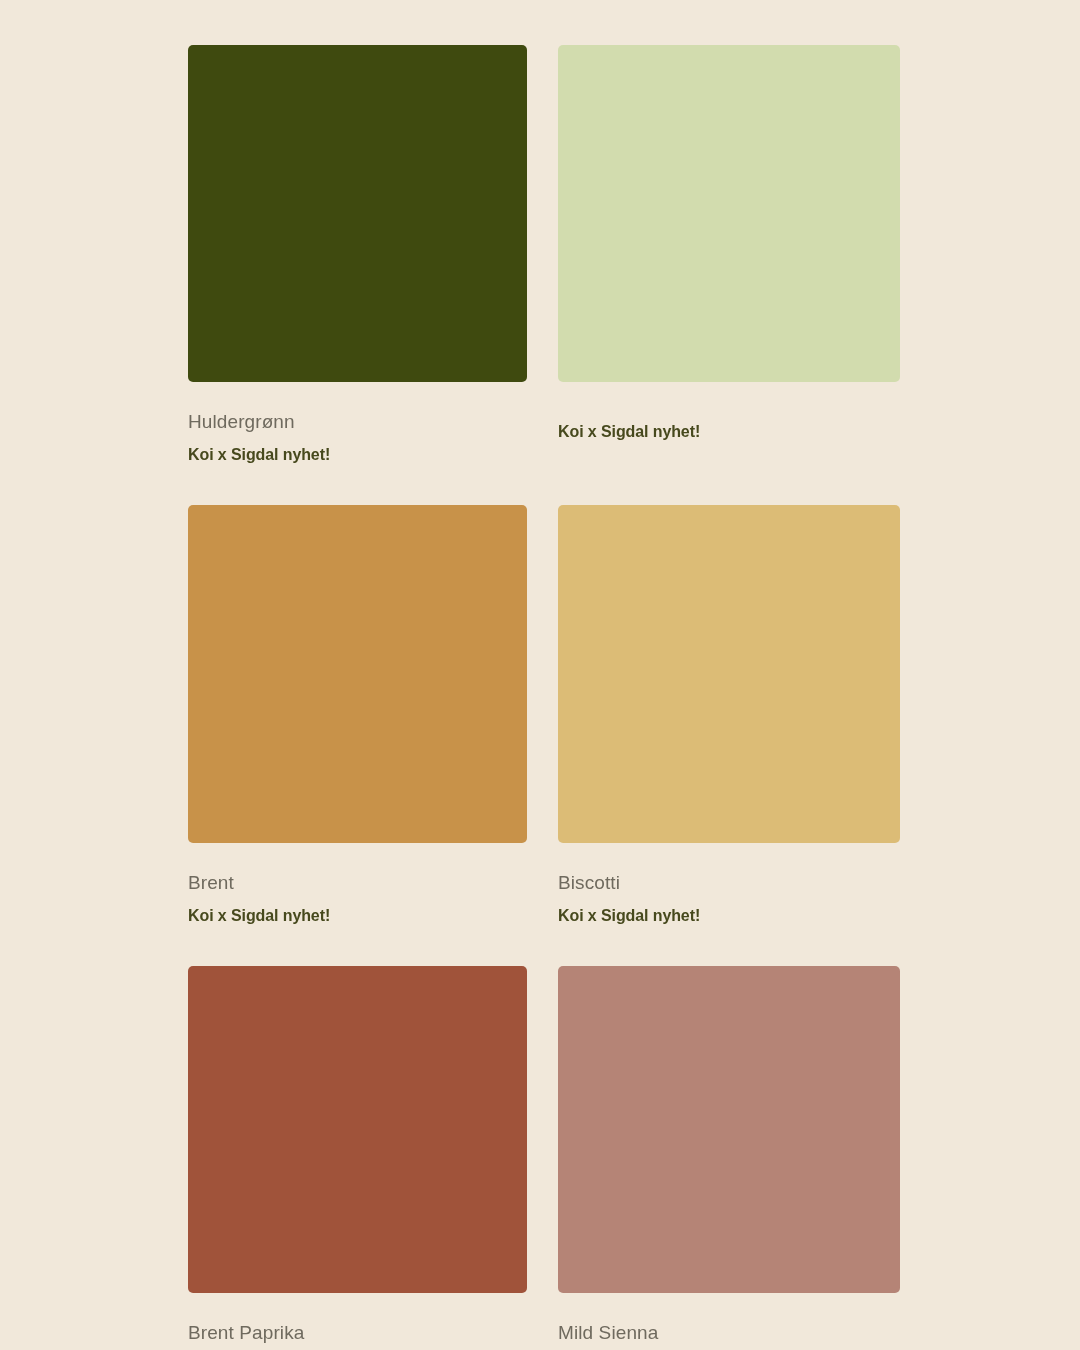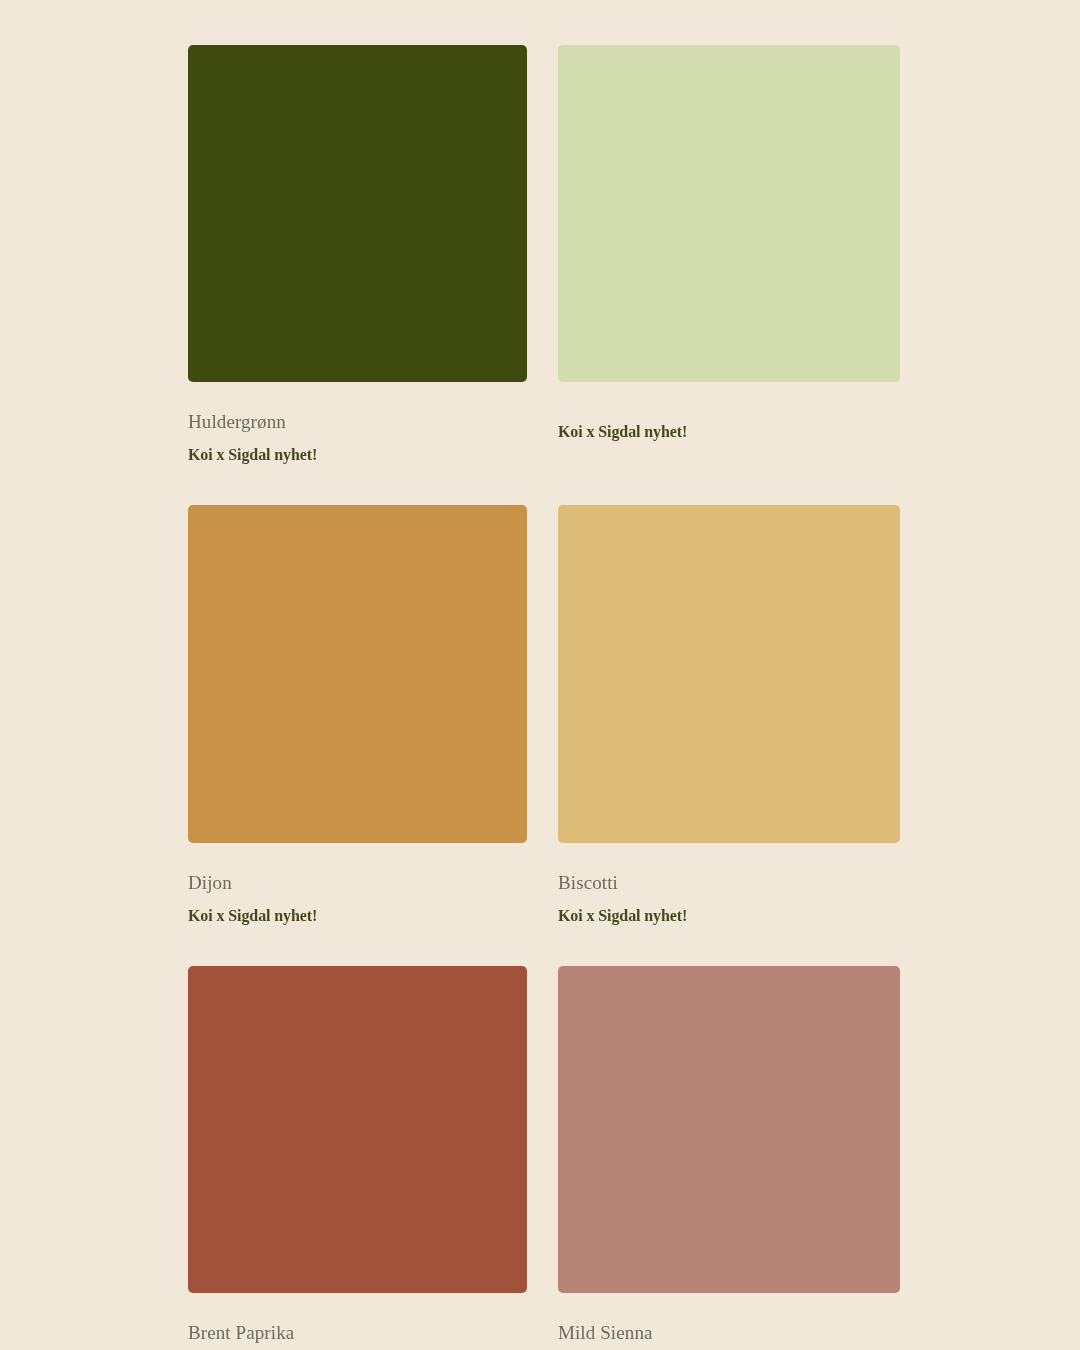--- a/index.html
+++ b/index.html
@@ -13,21 +13,20 @@
     font-family: "Liberation Sans", sans-serif;
     overflow: hidden;
   }
 
   .palette-board {
     position: relative;
     width: 1080px;
     height: 992px;
     box-sizing: border-box;
     padding: 45px 180px 16px 188px;
-    font-family: Liberation Serif, serif;
   }
 
   .swatch-grid {
     display: grid;
     grid-template-columns: 339px 342px;
     column-gap: 31px;
     row-gap: 0;
   }
 
   .swatch-card {
@@ -94,21 +93,21 @@
       <div class="swatch-chip" style="background-color: rgb(210, 220, 174);"></div>
       <div class="swatch-meta">
         <p class="swatch-tagline" style="color: rgb(71, 73, 29);">Koi x Sigdal nyhet!</p>
       </div>
       <div class="row-spacer"></div>
     </div>
 
     <div class="swatch-card row-2">
       <div class="swatch-chip" style="background-color: rgb(200, 146, 73);"></div>
       <div class="swatch-meta">
-        <p class="swatch-name" style="color: rgb(111, 106, 94);">Dijon</p>
+        <p class="swatch-name" style="color: rgb(111, 106, 94);">Brent</p>
         <p class="swatch-tagline" style="color: rgb(71, 73, 29);">Koi x Sigdal nyhet!</p>
       </div>
       <div class="row-spacer"></div>
     </div>
 
     <div class="swatch-card row-2">
       <div class="swatch-chip" style="background-color: rgb(220, 188, 118);"></div>
       <div class="swatch-meta">
         <p class="swatch-name" style="color: rgb(111, 106, 94);">Biscotti</p>
         <p class="swatch-tagline" style="color: rgb(71, 73, 29);">Koi x Sigdal nyhet!</p>

